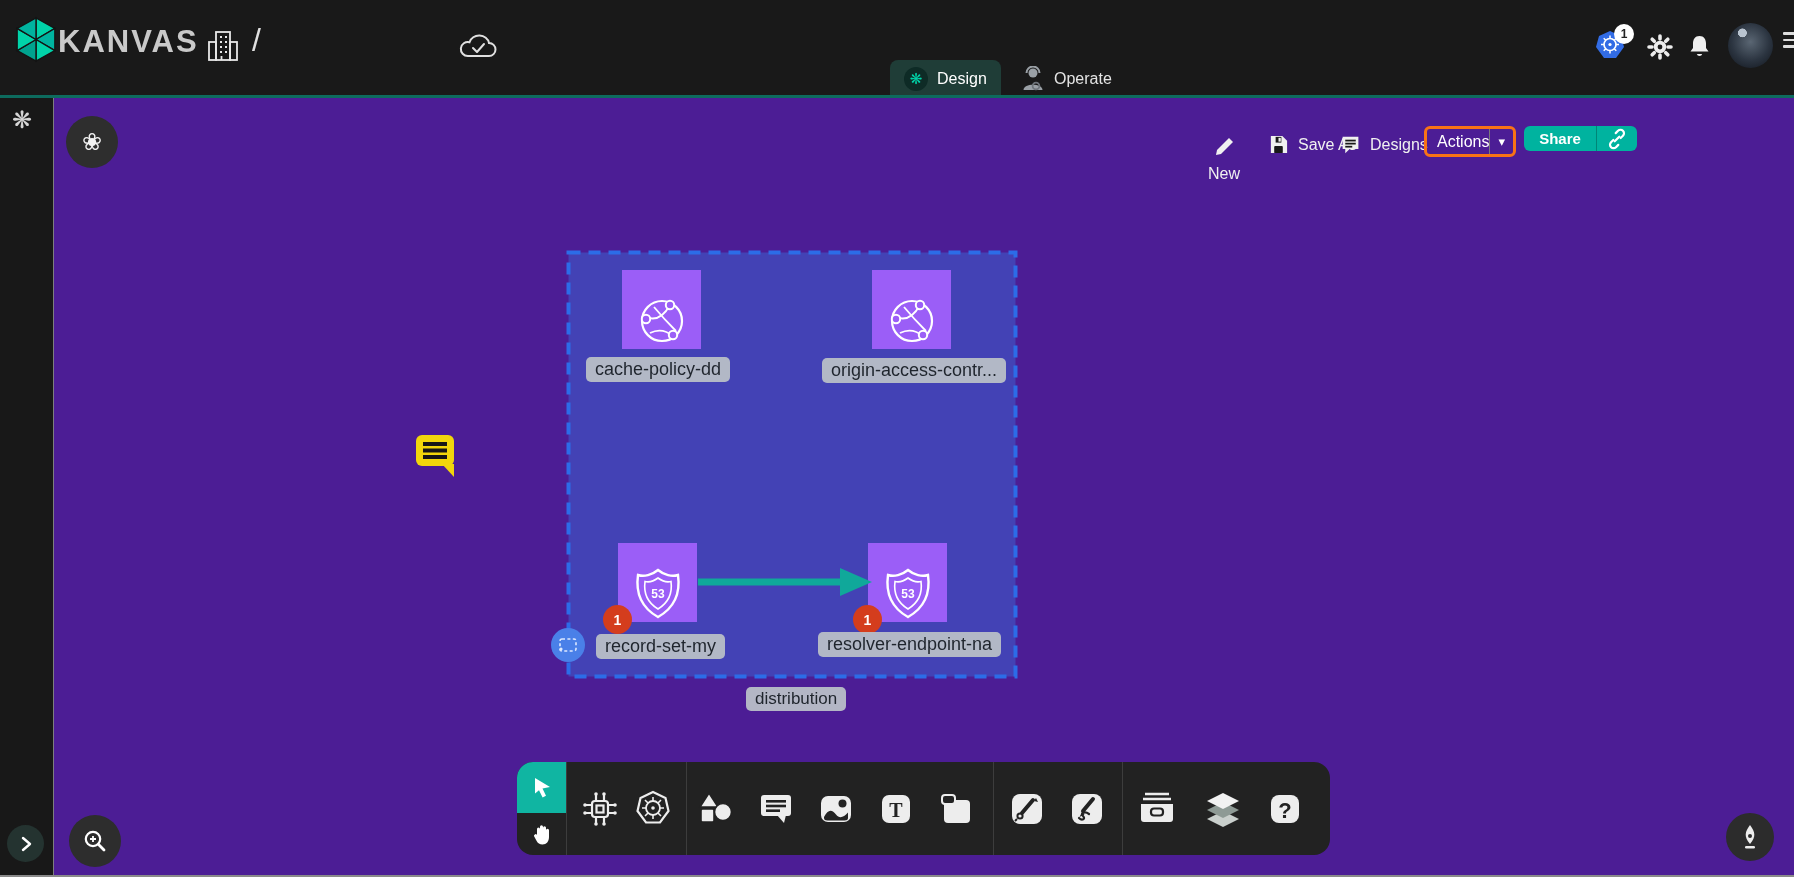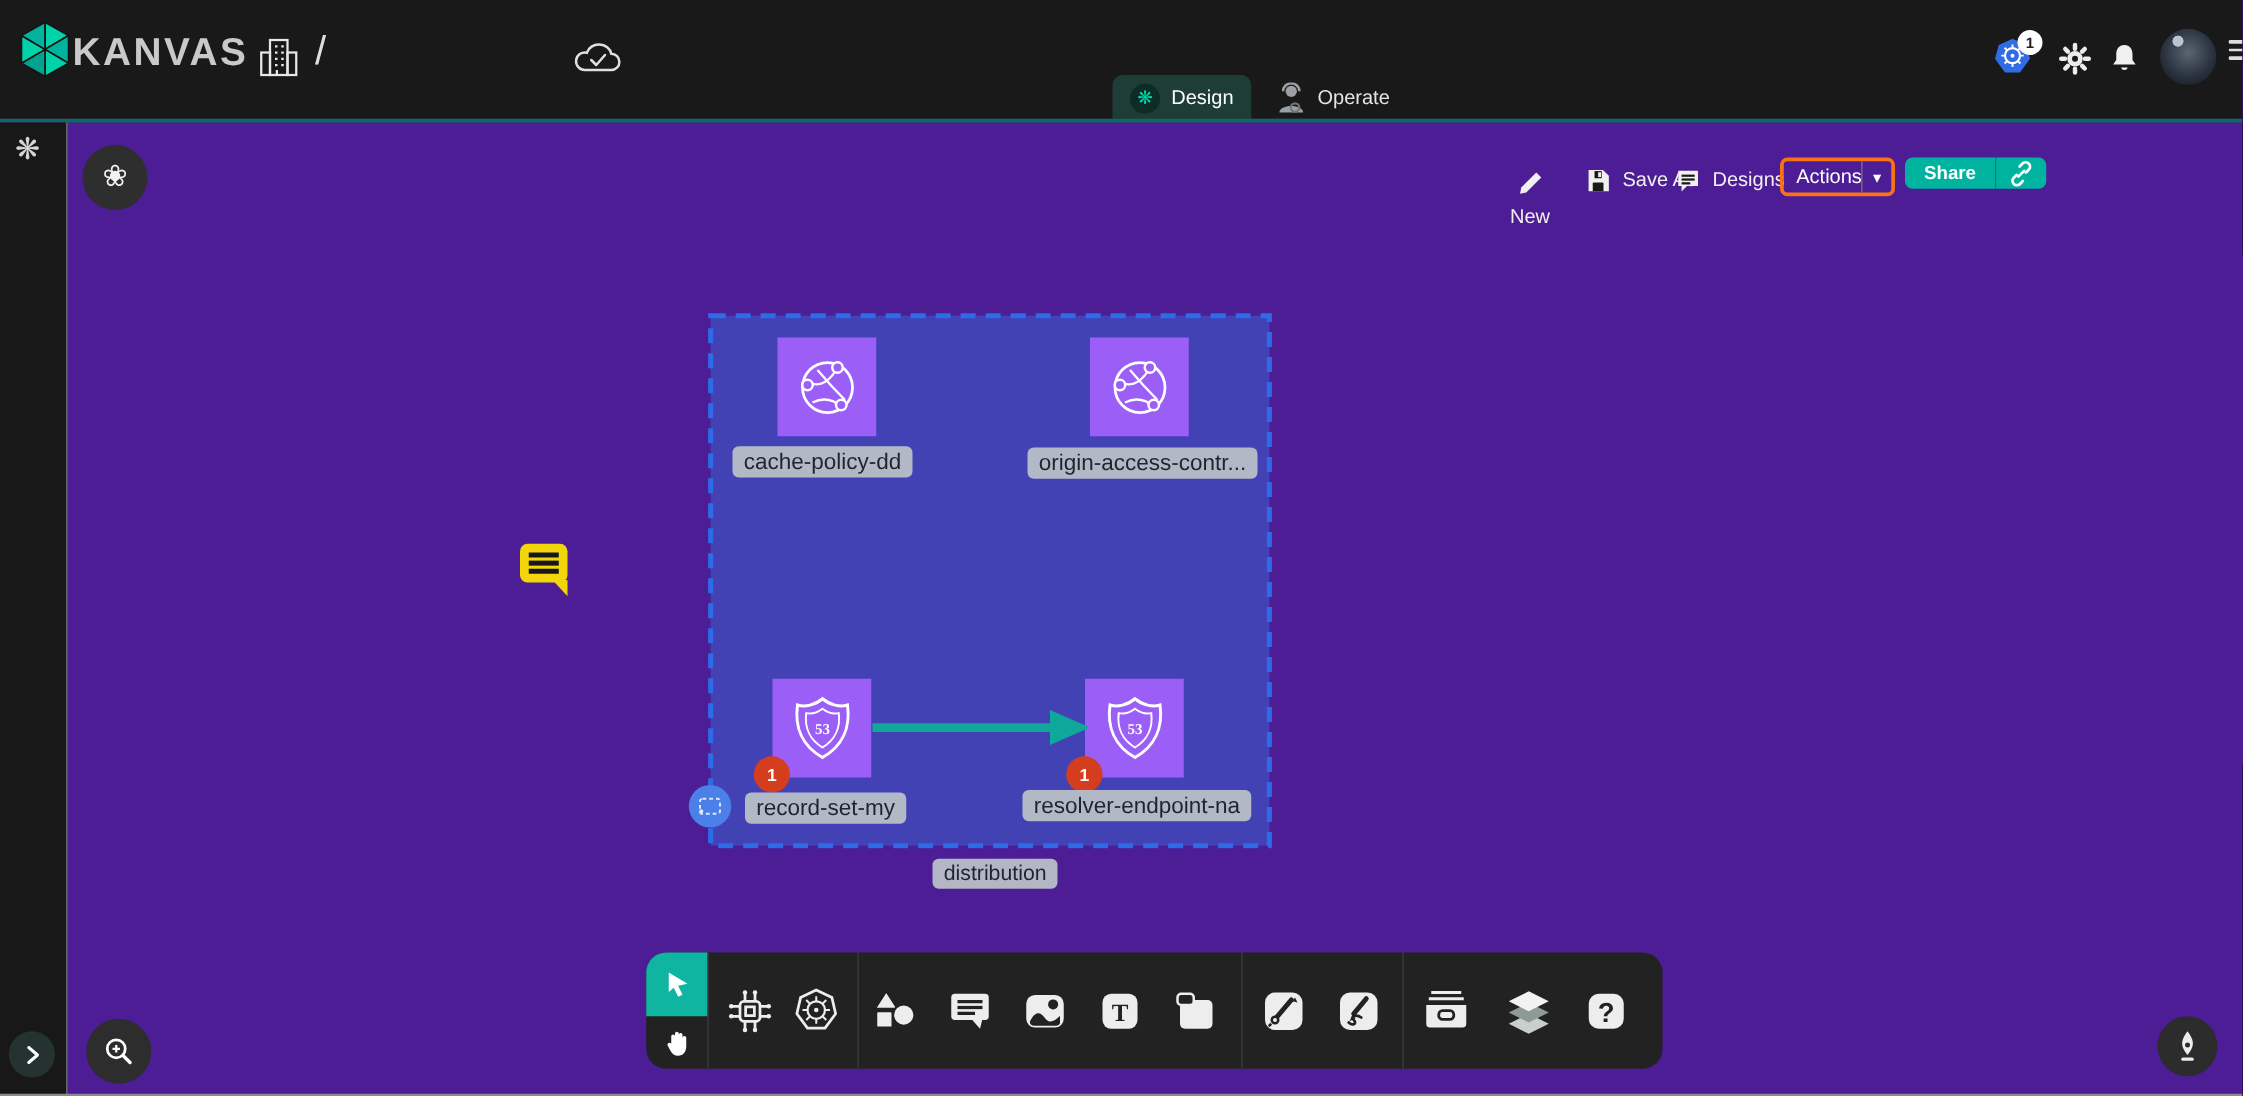--- a/index.html
+++ b/index.html
@@ -49,21 +49,21 @@
   .actions-btn .lbl { flex:1; display:flex; align-items:center; padding-left:10px; font-size:16px; }
   .actions-btn .sep { width:1px; background:#7a7a7a; }
   .actions-btn .caret { width:26px; display:flex; align-items:center; justify-content:center; font-size:13px; color:#fff; }
   .share-btn { position:absolute; left:1524px; top:126px; height:25px; border-radius:6px; background:#00b39f; display:flex; align-items:stretch; overflow:hidden; }
   .share-btn .lbl { width:72px; display:flex; align-items:center; justify-content:center; color:#fff; font-size:15px; font-weight:700; }
   .share-btn .sep { width:1px; background:rgba(0,0,0,0.25); }
   .share-btn .linkpart { width:40px; display:flex; align-items:center; justify-content:center; }
 
   
   .selection-rect { position:absolute; left:566px; top:250px; }
-  .node { position:absolute; width:79px; height:79px; background:#9b5ef7; display:flex; align-items:center; justify-content:center;font-family:Liberation Serif, serif; }
+  .node { position:absolute; width:79px; height:79px; background:#9b5ef7; display:flex; align-items:flex-end; justify-content:center; }
   .nlabel { position:absolute; background:rgba(184,191,199,0.95); color:#1f252d; font-size:18px; padding:2px 9px; border-radius:5px; white-space:nowrap; }
   .badge { position:absolute; width:29px; height:29px; border-radius:50%; background:#d43d1d; color:#fff; font-size:14px; font-weight:700; display:flex; align-items:center; justify-content:center; }
   .arrow-svg { position:absolute; left:695px; top:564px; }
   .sel-handle { position:absolute; left:551px; top:628px; width:34px; height:34px; border-radius:50%; background:#4a80e8; display:flex; align-items:center; justify-content:center; }
   .group-label { position:absolute; left:746px; top:687px; background:rgba(184,191,199,0.95); color:#1f252d; font-size:17px; padding:2px 9px; border-radius:5px; }
   .comment-pin { position:absolute; left:414px; top:431px; }
 
   
   .btoolbar { position:absolute; left:517px; top:762px; width:813px; height:93px; background:#222; border-radius:16px; }
   .sel-cell { position:absolute; left:0; top:0; width:49px; height:51px; background:#10b5a2; border-radius:16px 0 0 0; display:flex; align-items:center; justify-content:center; }

